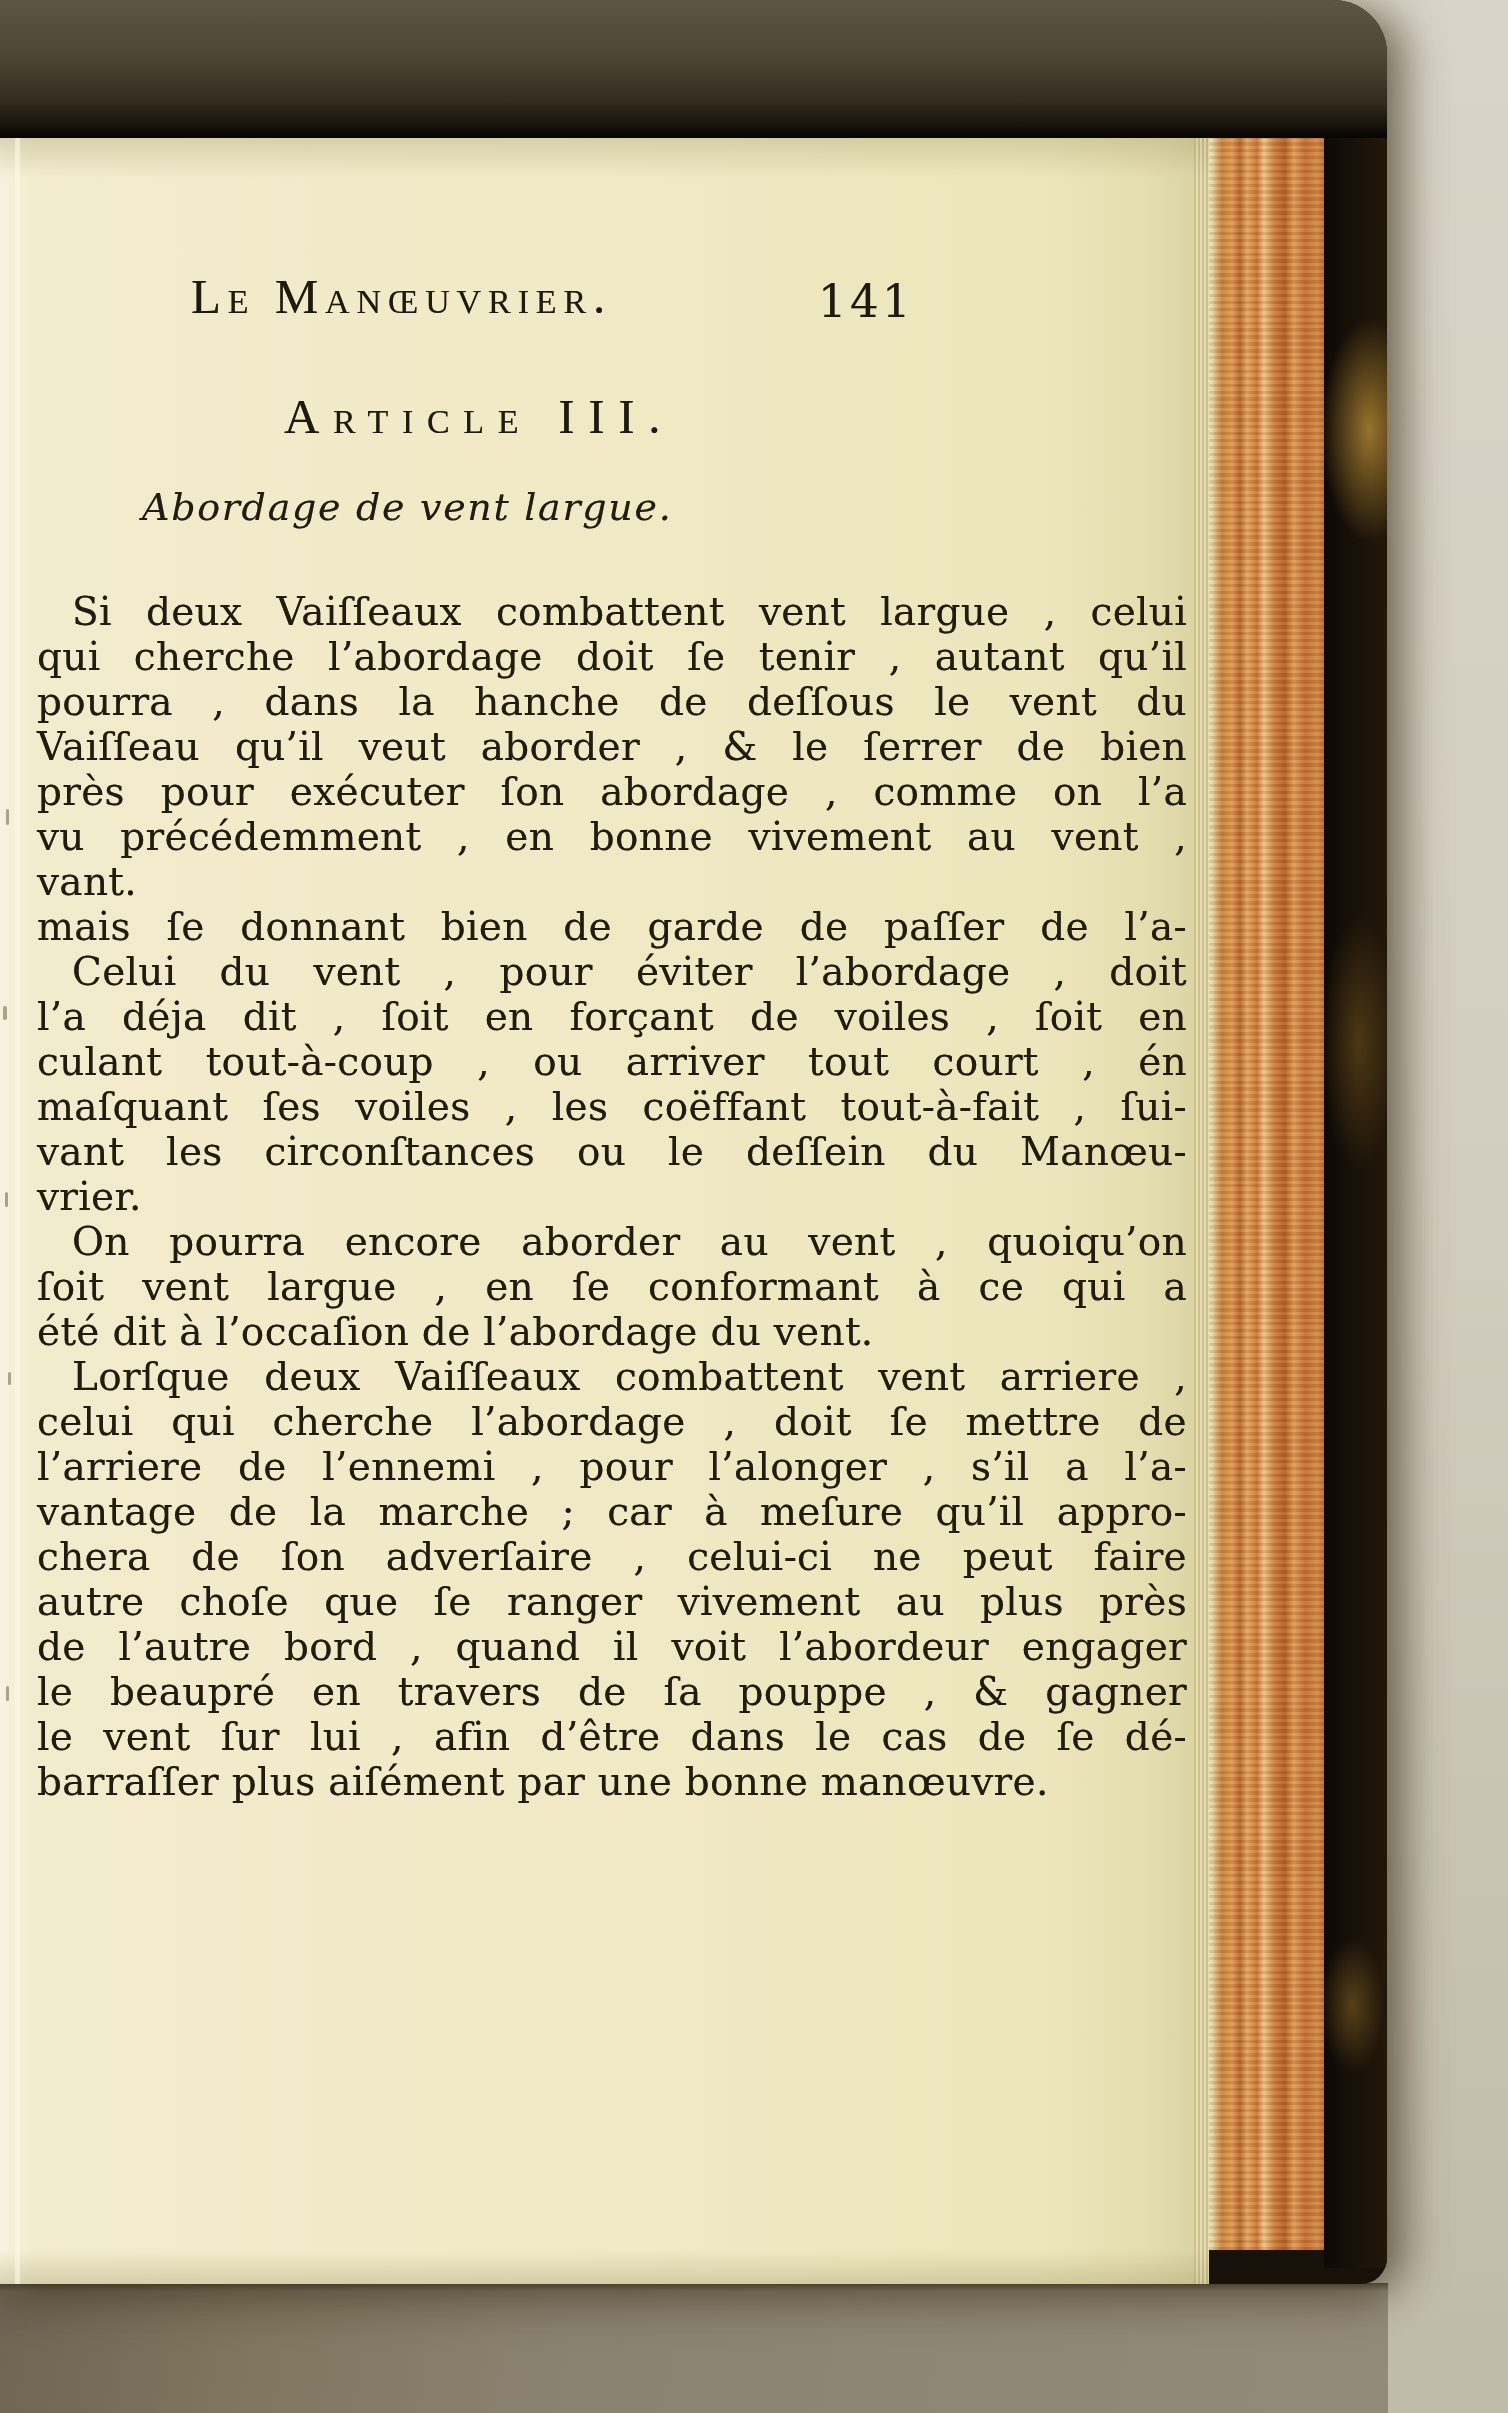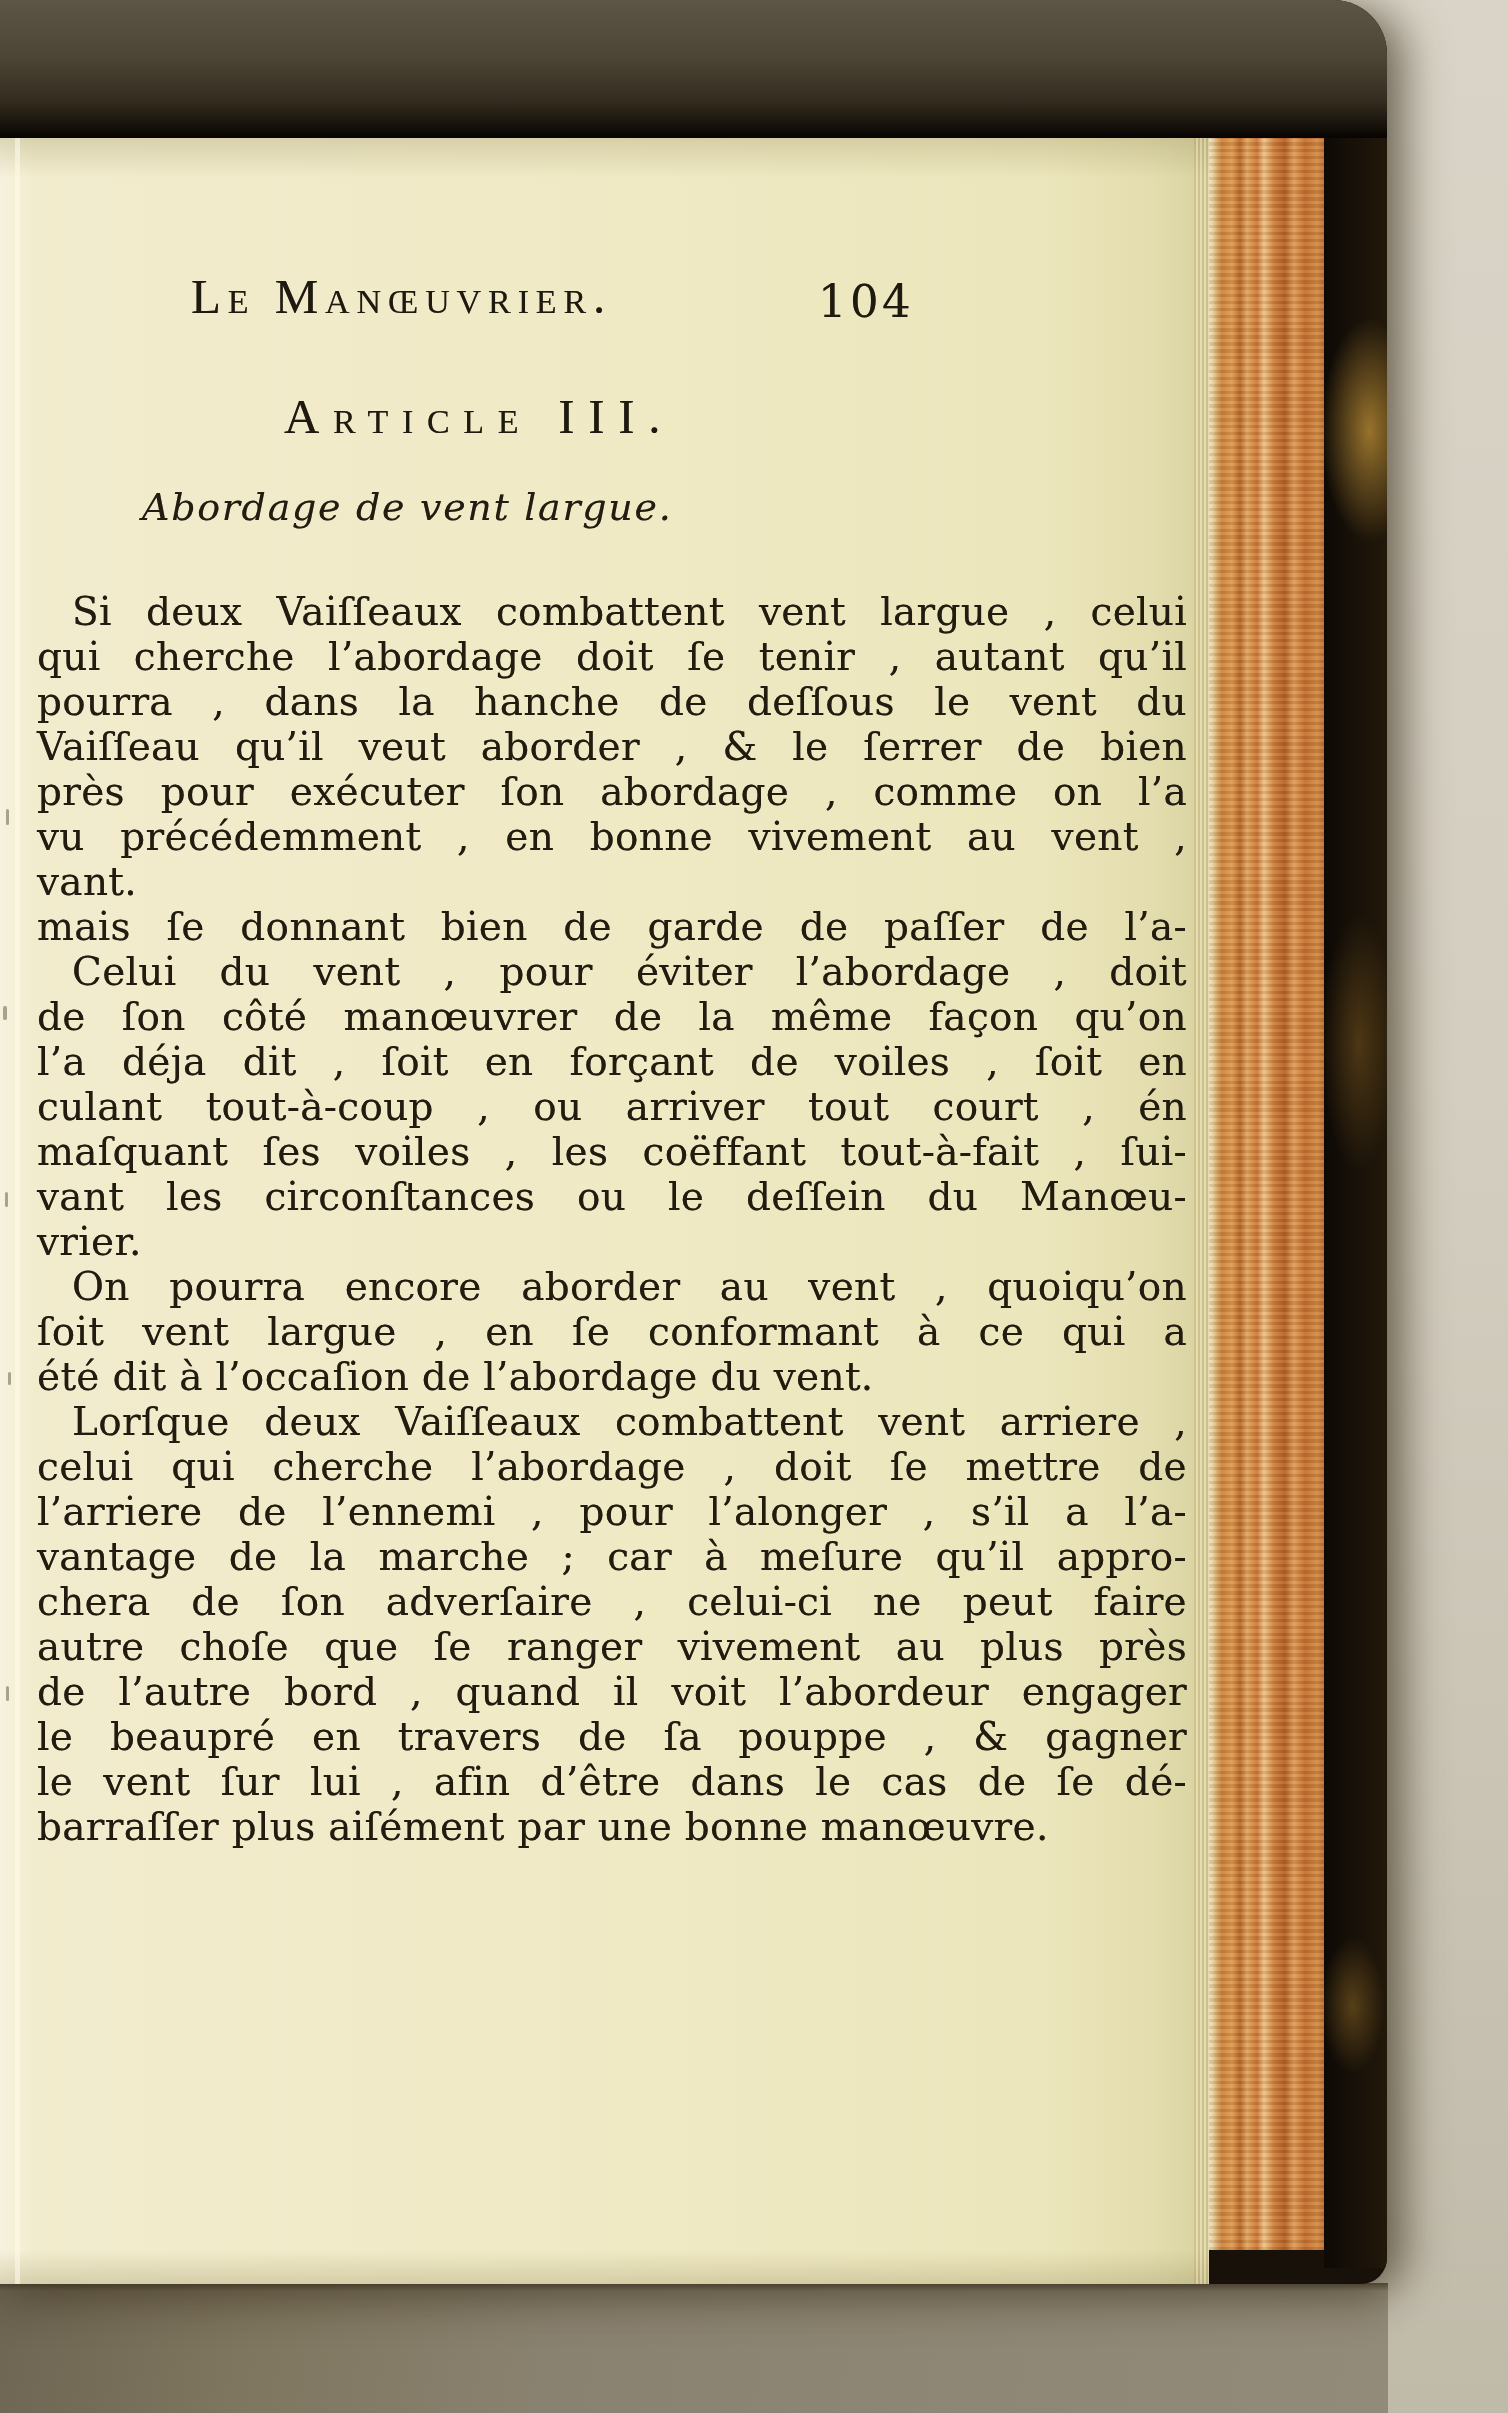--- a/index.html
+++ b/index.html
@@ -89,38 +89,37 @@
   <div class="table-band"></div>
 
   <div class="book">
     <div class="fore-edge"></div>
     <div class="cover-edge"></div>
     <div class="top-band"></div>
 
     <div class="page">
       <div class="running-head">
         <span class="rh-title">Le Manœuvrier.</span>
-        <span class="rh-folio">104</span>
+        <span class="rh-folio">141</span>
       </div>
 
       <div class="article">Article III.</div>
 
       <div class="subtitle">Abordage de vent largue.</div>
 
       <div class="body-text">
           <div class="line indent">Si deux Vaiſſeaux combattent vent largue , celui</div>
           <div class="line">qui cherche l’abordage doit ſe tenir , autant qu’il</div>
           <div class="line">pourra , dans la hanche de deſſous le vent du</div>
           <div class="line">Vaiſſeau qu’il veut aborder , &amp; le ſerrer de bien</div>
           <div class="line">près pour exécuter ſon abordage , comme on l’a</div>
           <div class="line">vu précédemment , en bonne vivement au vent ,</div>
           <div class="line last">vant.</div>
           <div class="line">mais ſe donnant bien de garde de paſſer de l’a-</div>
           <div class="line indent">Celui du vent , pour éviter l’abordage , doit</div>
-          <div class="line">de ſon côté manœuvrer de la même façon qu’on</div>
           <div class="line">l’a déja dit , ſoit en forçant de voiles , ſoit en</div>
           <div class="line">culant tout-à-coup , ou arriver tout court , én</div>
           <div class="line">maſquant ſes voiles , les coëffant tout-à-fait , ſui-</div>
           <div class="line">vant les circonſtances ou le deſſein du Manœu-</div>
           <div class="line last">vrier.</div>
           <div class="line indent">On pourra encore aborder au vent , quoiqu’on</div>
           <div class="line">ſoit vent largue , en ſe conformant à ce qui a</div>
           <div class="line last">été dit à l’occaſion de l’abordage du vent.</div>
           <div class="line indent">Lorſque deux Vaiſſeaux combattent vent arriere ,</div>
           <div class="line">celui qui cherche l’abordage , doit ſe mettre de</div>

